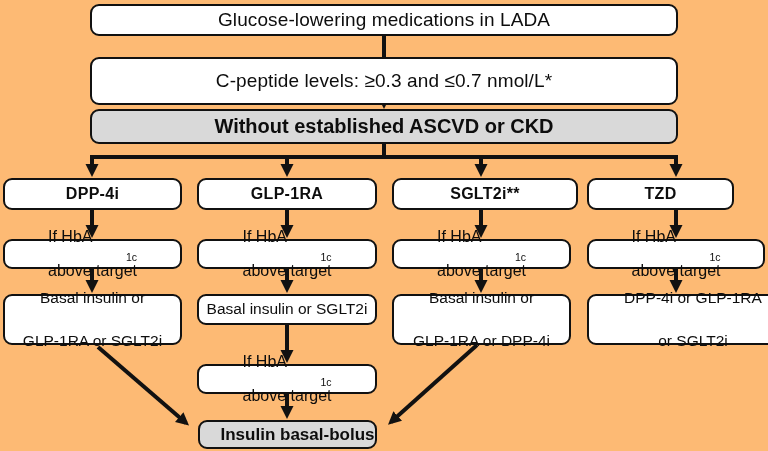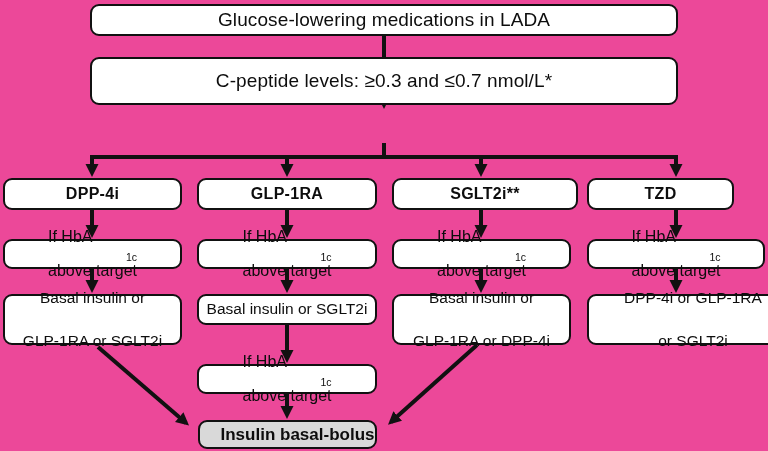--- a/index.html
+++ b/index.html
@@ -4,21 +4,21 @@
 <style>
   html, body {
     margin: 0;
     padding: 0;
     background: #ffffff;
   }
   .canvas {
     position: relative;
     width: 768px;
     height: 451px;
-    background: #ec4899;
+    background: #fdba74;
     font-family: "Liberation Sans", sans-serif;
     color: #0d0d0d;
     overflow: hidden;
   }
   .connectors {
     position: absolute;
     left: 0; top: 0;
     width: 768px; height: 451px;
     pointer-events: none;
   }
@@ -98,20 +98,23 @@
   </svg>
 
   <div class="box toprow" style="left:90px; top:4px; width:588px; height:32px;">
     <span>Glucose-lowering medications in LADA</span>
   </div>
 
   <div class="box toprow" style="left:90px; top:57px; width:588px; height:48px;">
     <span>C-peptide levels: ≥0.3 and ≤0.7 nmol/L*</span>
   </div>
 
+  <div class="box shaded condition" style="left:90px; top:109px; width:588px; height:35px;">
+    <span>Without established ASCVD or CKD</span>
+  </div>
 
   <div class="box colhead" style="left:3px; top:178px; width:179px; height:32px;">
     <span>DPP-4i</span>
   </div>
   <div class="box colhead" style="left:197px; top:178px; width:180px; height:32px;">
     <span>GLP-1RA</span>
   </div>
   <div class="box colhead" style="left:392px; top:178px; width:186px; height:32px;">
     <span>SGLT2i**</span>
   </div>

